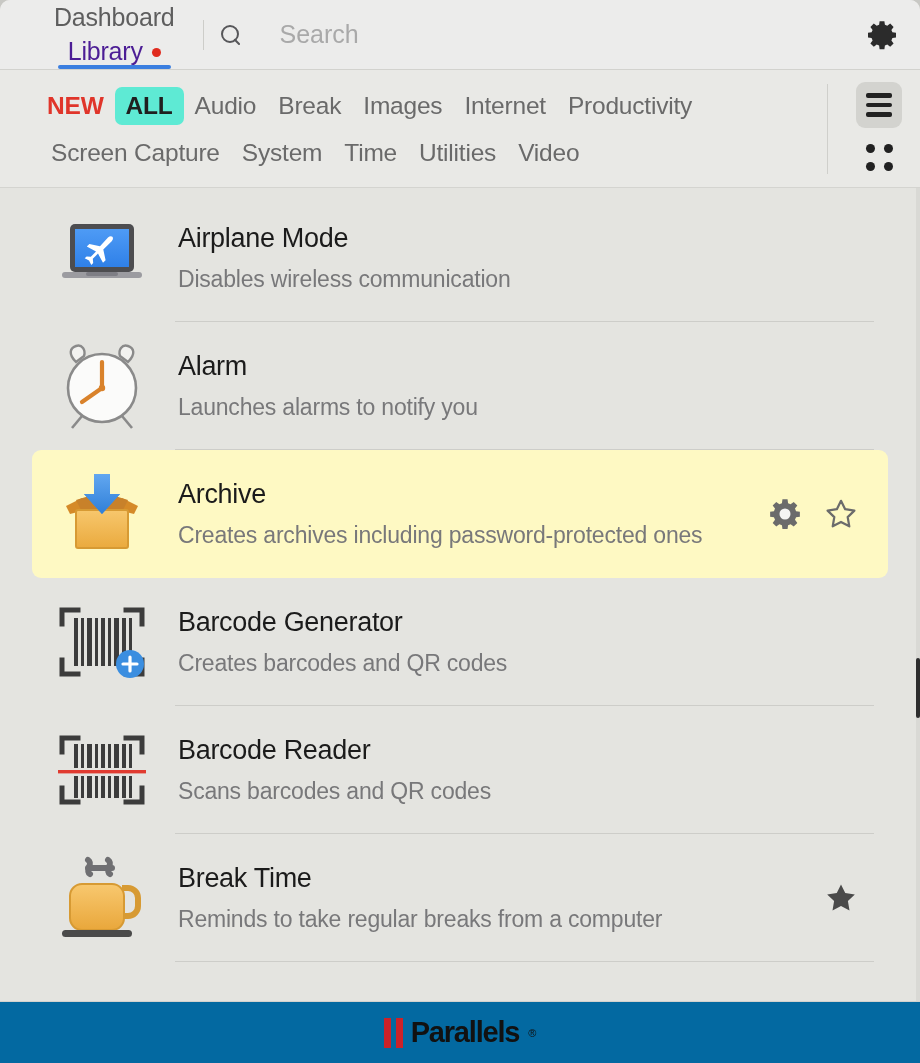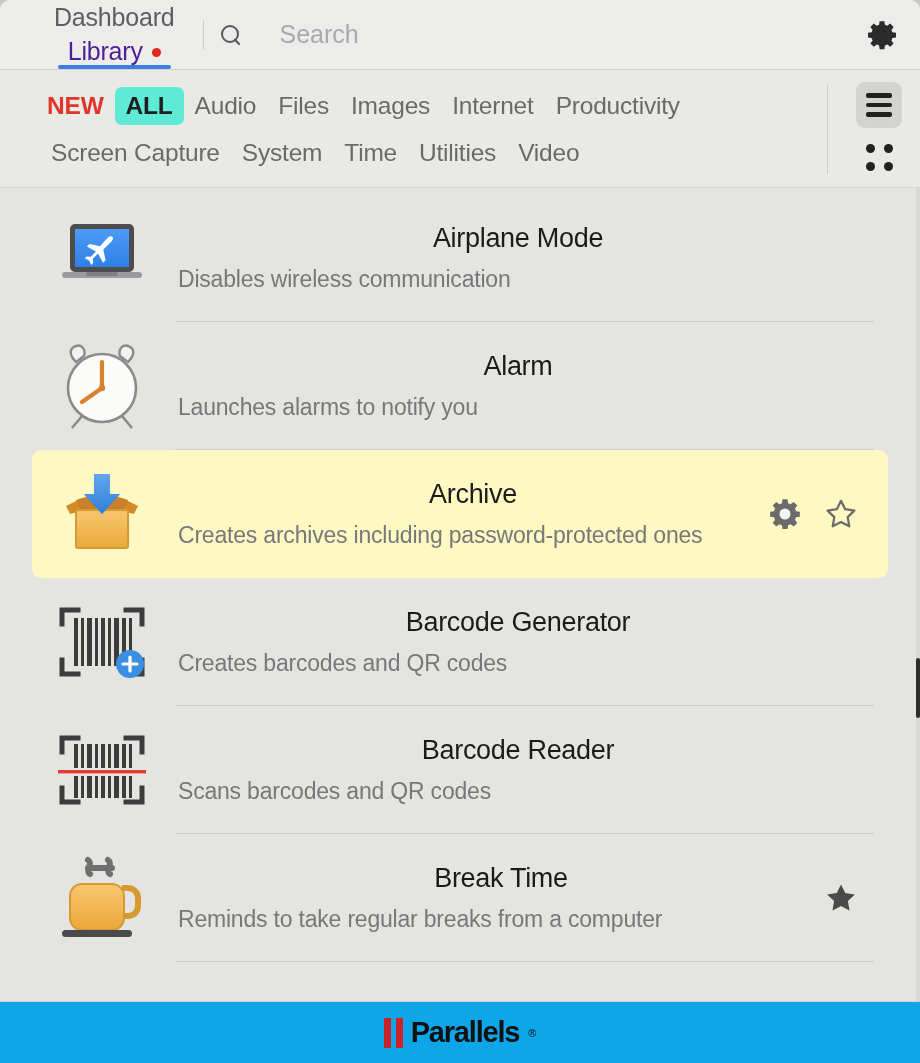--- a/index.html
+++ b/index.html
@@ -127,36 +127,36 @@
     position: absolute; left: 143px; right: 14px; bottom: 0;
     height: 1px; background: #cdcdc9;
   }
   .icon-cell {
     flex: 0 0 104px; height: 104px;
     display: flex; align-items: center; justify-content: center;
   }
   .text-cell { flex: 1 1 auto; padding-left: 24px; min-width: 0; }
   .row-title {
     font-size: 27px; color: #1b1b1b; line-height: 1.25;
-    letter-spacing: -0.3px; white-space: nowrap; text-align: center;
+    letter-spacing: -0.3px; white-space: nowrap;
   }
   .row-desc {
     font-size: 23px; color: #78787a; line-height: 1.25;
     margin-top: 9px; letter-spacing: -0.2px; white-space: nowrap;
   }
   .actions {
     flex: 0 0 auto; display: flex; align-items: center; gap: 22px;
     padding-right: 10px;
   }
   .act-btn { background: none; border: none; cursor: default; display: flex; }
 
   
   .footer {
     flex: 0 0 62px; height: 62px;
-    background: #0ea5e9;
+    background: #0369a1;
     border-top: 1px solid #d2d2ce;
     display: flex; align-items: center; justify-content: center;
   }
   .logo { display: flex; align-items: center; gap: 8px; }
   .logo-bars { display: flex; gap: 5px; }
   .logo-bars i { display: block; width: 7px; height: 30px; background: #cc2229; }
   .logo-text {
     font-size: 29px; font-weight: bold; color: #111;
     letter-spacing: -1.2px; font-family: "Liberation Sans", sans-serif;
   }
@@ -203,21 +203,21 @@
       </svg>
     </button>
   </div>
 
   <div class="catbar">
     <div class="cat-rows">
       <div class="cat-row">
         <span class="cat new">NEW</span>
         <span class="cat selected">ALL</span>
         <span class="cat">Audio</span>
-        <span class="cat">Files</span>
+        <span class="cat">Break</span>
         <span class="cat">Images</span>
         <span class="cat">Internet</span>
         <span class="cat">Productivity</span>
       </div>
       <div class="cat-row">
         <span class="cat">Screen Capture</span>
         <span class="cat">System</span>
         <span class="cat">Time</span>
         <span class="cat">Utilities</span>
         <span class="cat">Video</span>

